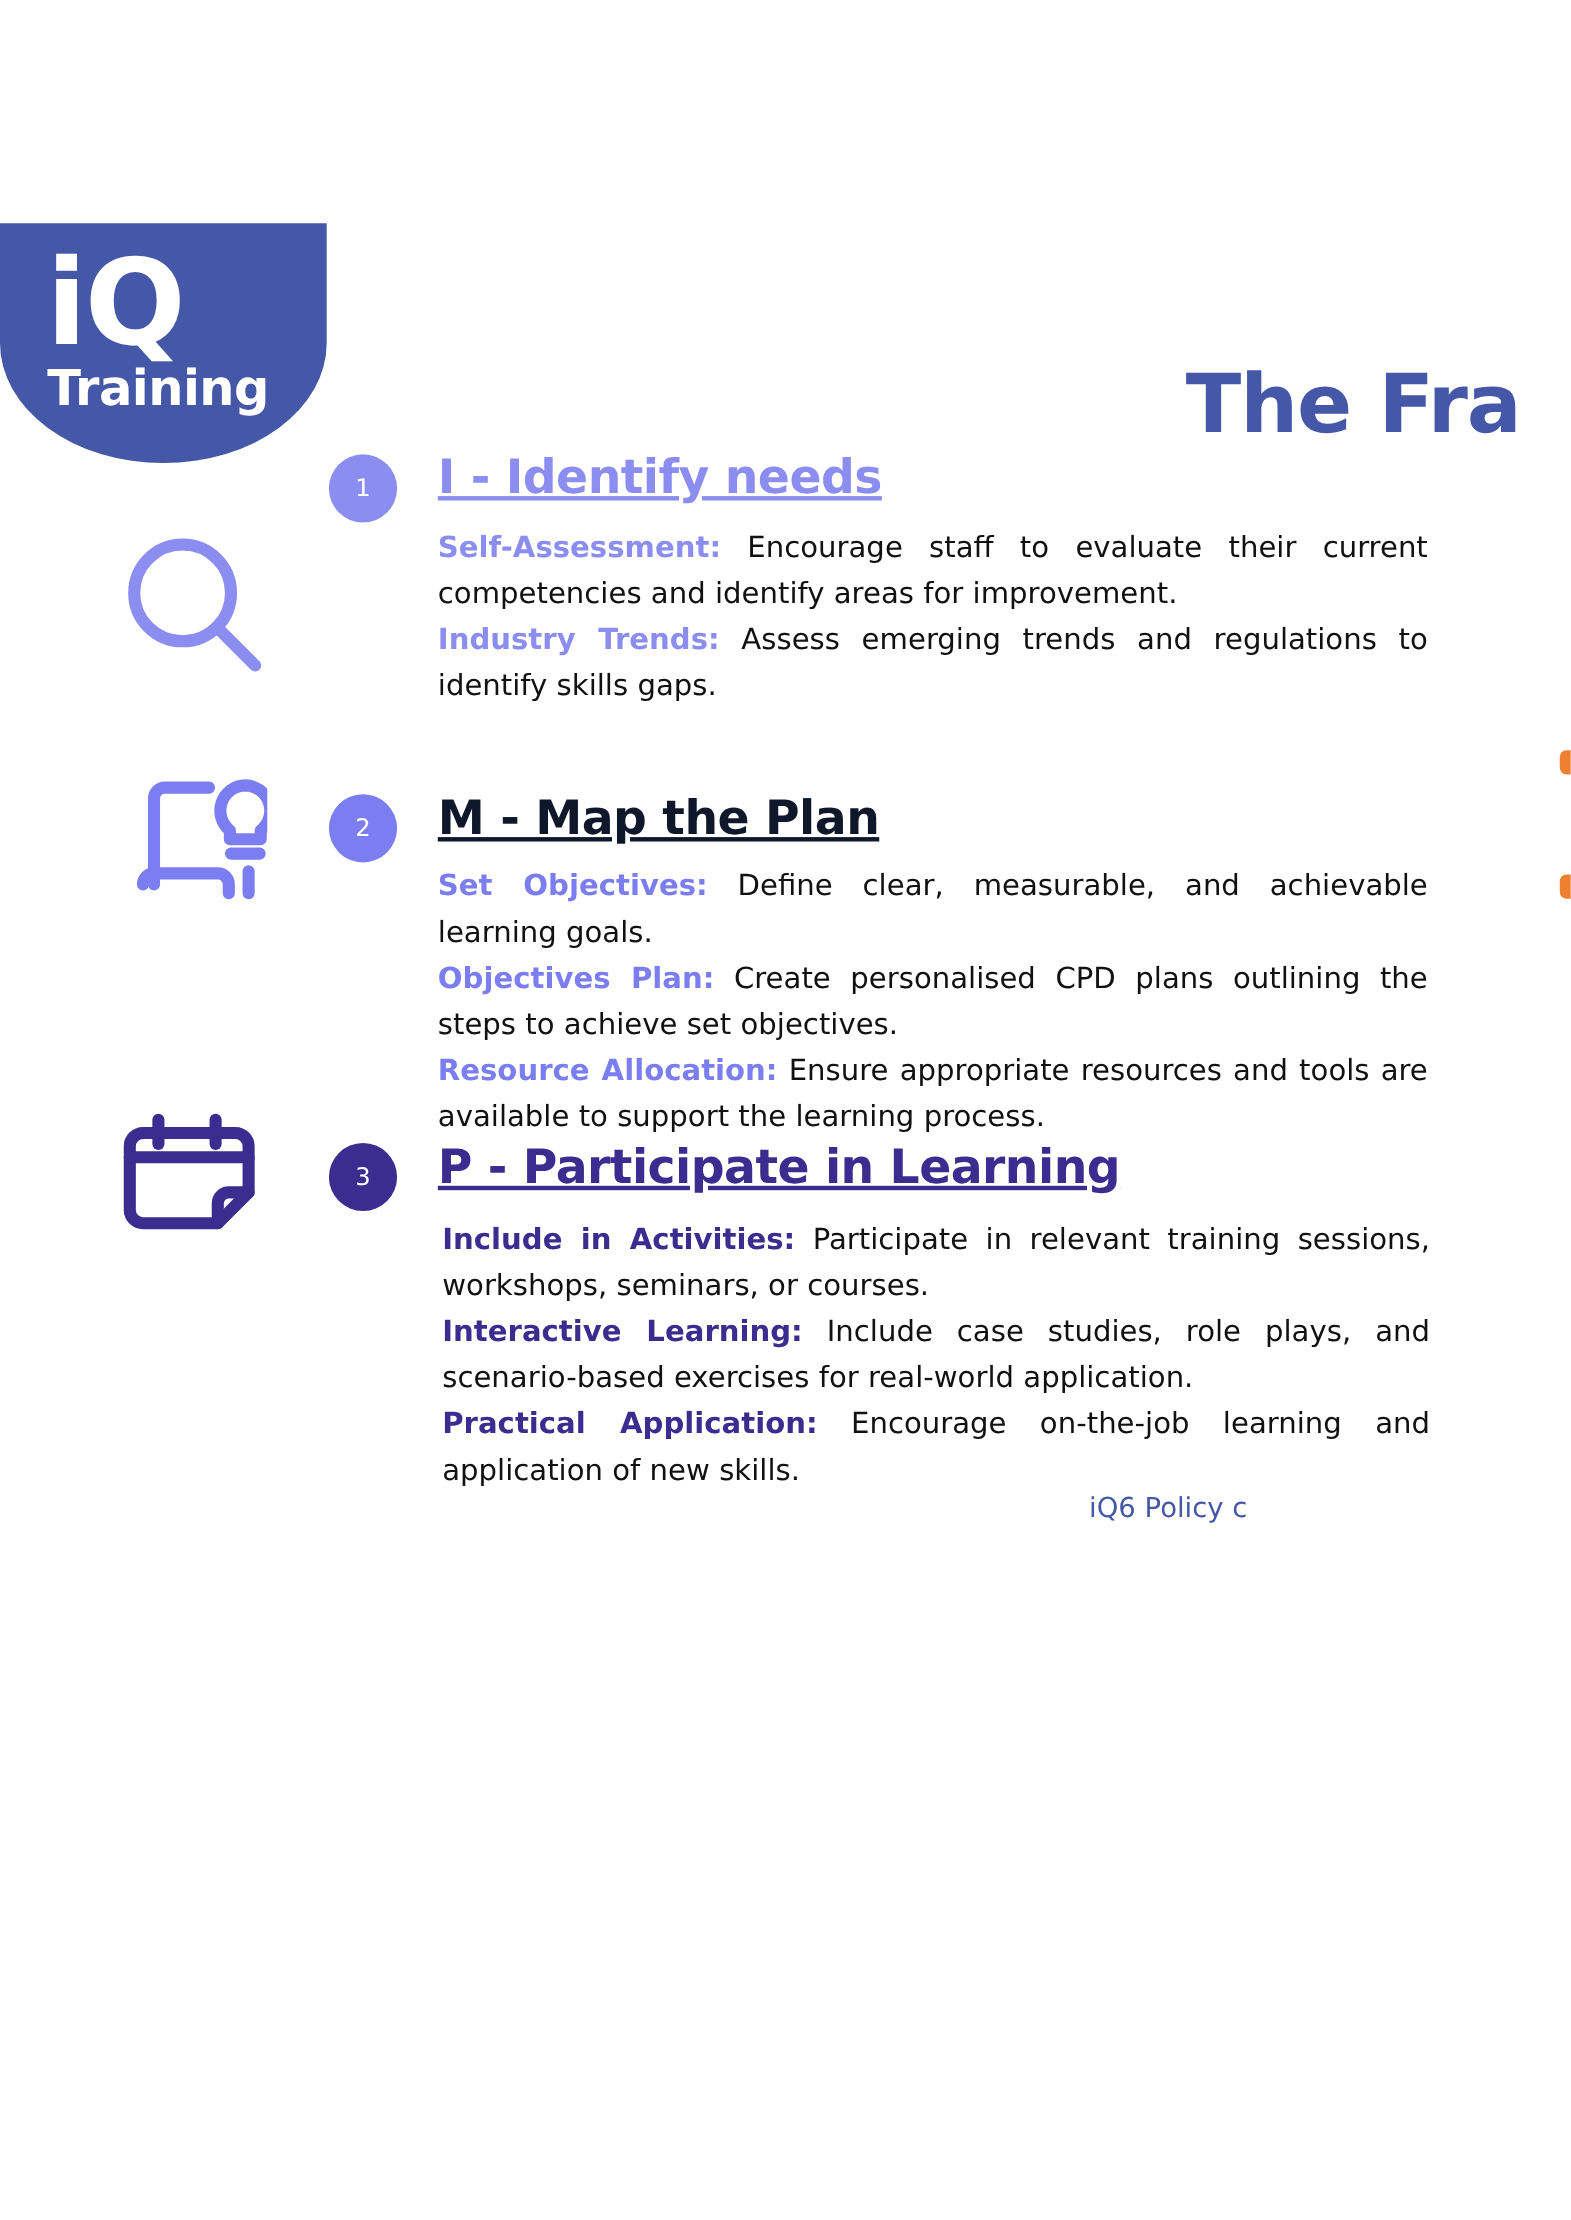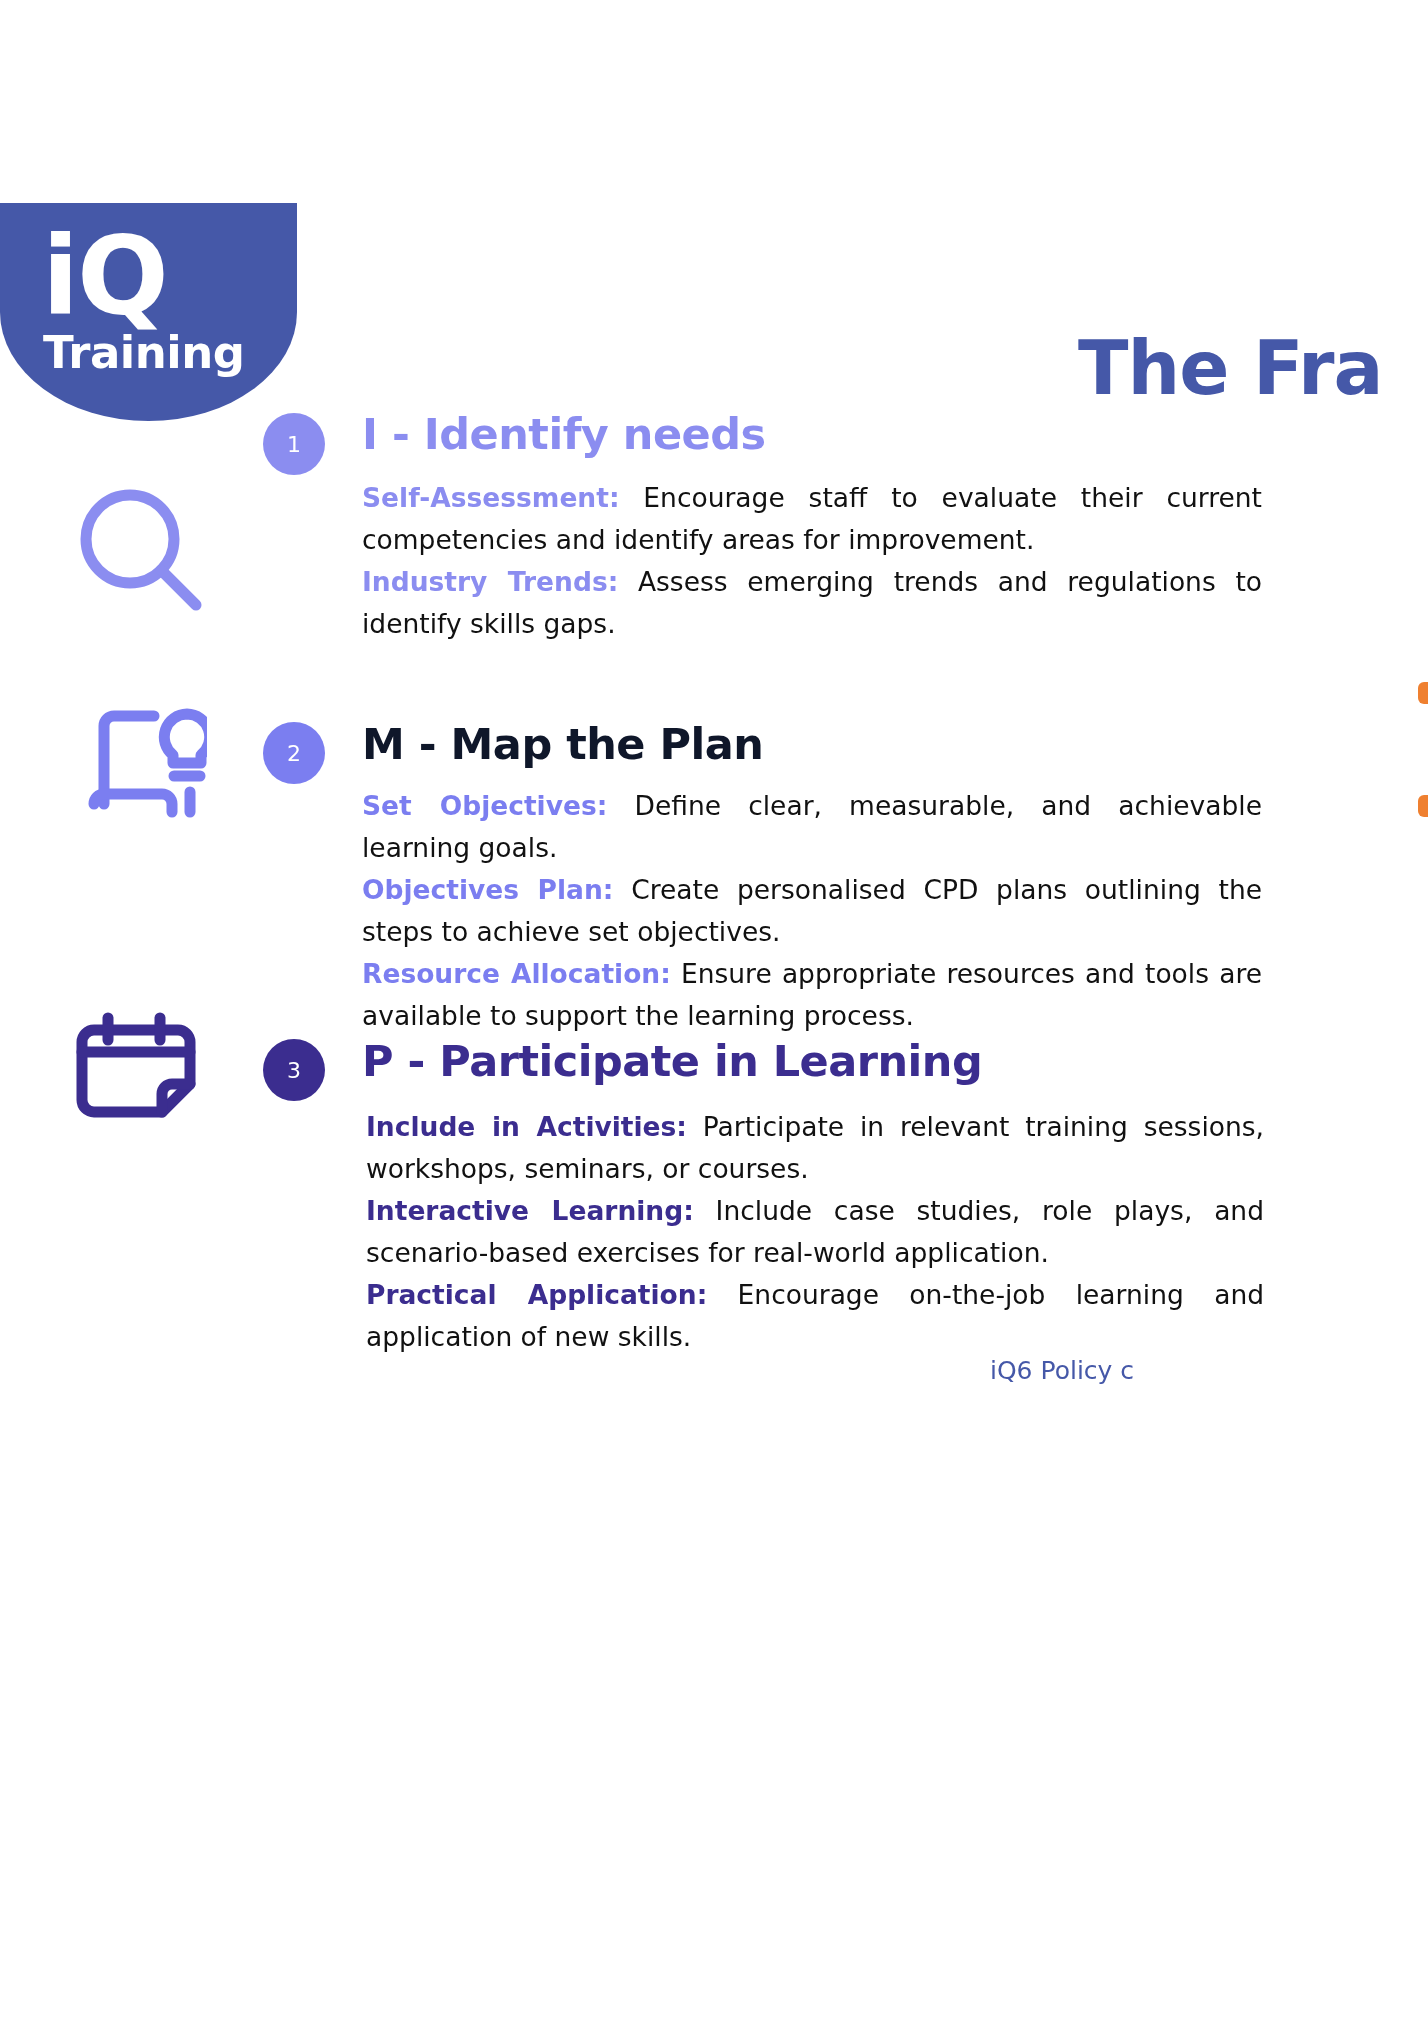--- a/index.html
+++ b/index.html
@@ -2,21 +2,21 @@
 <html><head>
 <meta charset="utf-8">
 <style>
   * { margin:0; padding:0; box-sizing:border-box; }
   html,body{
     width:1428px; height:2018px;
     background:#ffffff;
     font-family:"Liberation Sans", sans-serif;
     overflow:hidden;
   }
-  .page{ position:relative; width:1428px; height:2018px; background:#fff; }
+  .page{ position:relative; width:1428px; height:2018px; background:#fff;padding-left:36px; }
 
   
   .logo-badge{
     position:absolute; left:0px; top:203px;
     width:297px; height:218px;
     background:#4558a8;
     border-bottom-left-radius:0 0;
     border-radius:0 0 297px 297px / 0 0 218px 218px;
     overflow:hidden;
   }
@@ -56,20 +56,21 @@
     color:#ffffff; font-size:22px; font-weight:400;
     font-family:"DejaVu Sans", sans-serif;
   }
   .step-heading{
     position:absolute;
     font-size:43px; line-height:1.1;
     font-weight:700;
     white-space:nowrap;
     font-family:"DejaVu Sans", sans-serif;
     letter-spacing:-0.5px;
+    text-decoration:underline;
   }
   .step-body{
     position:absolute;
     width:900px;
     font-size:26.5px;
     line-height:42px;
     color:#111111;
     text-align:justify;
     font-family:"DejaVu Sans", sans-serif;
   }

